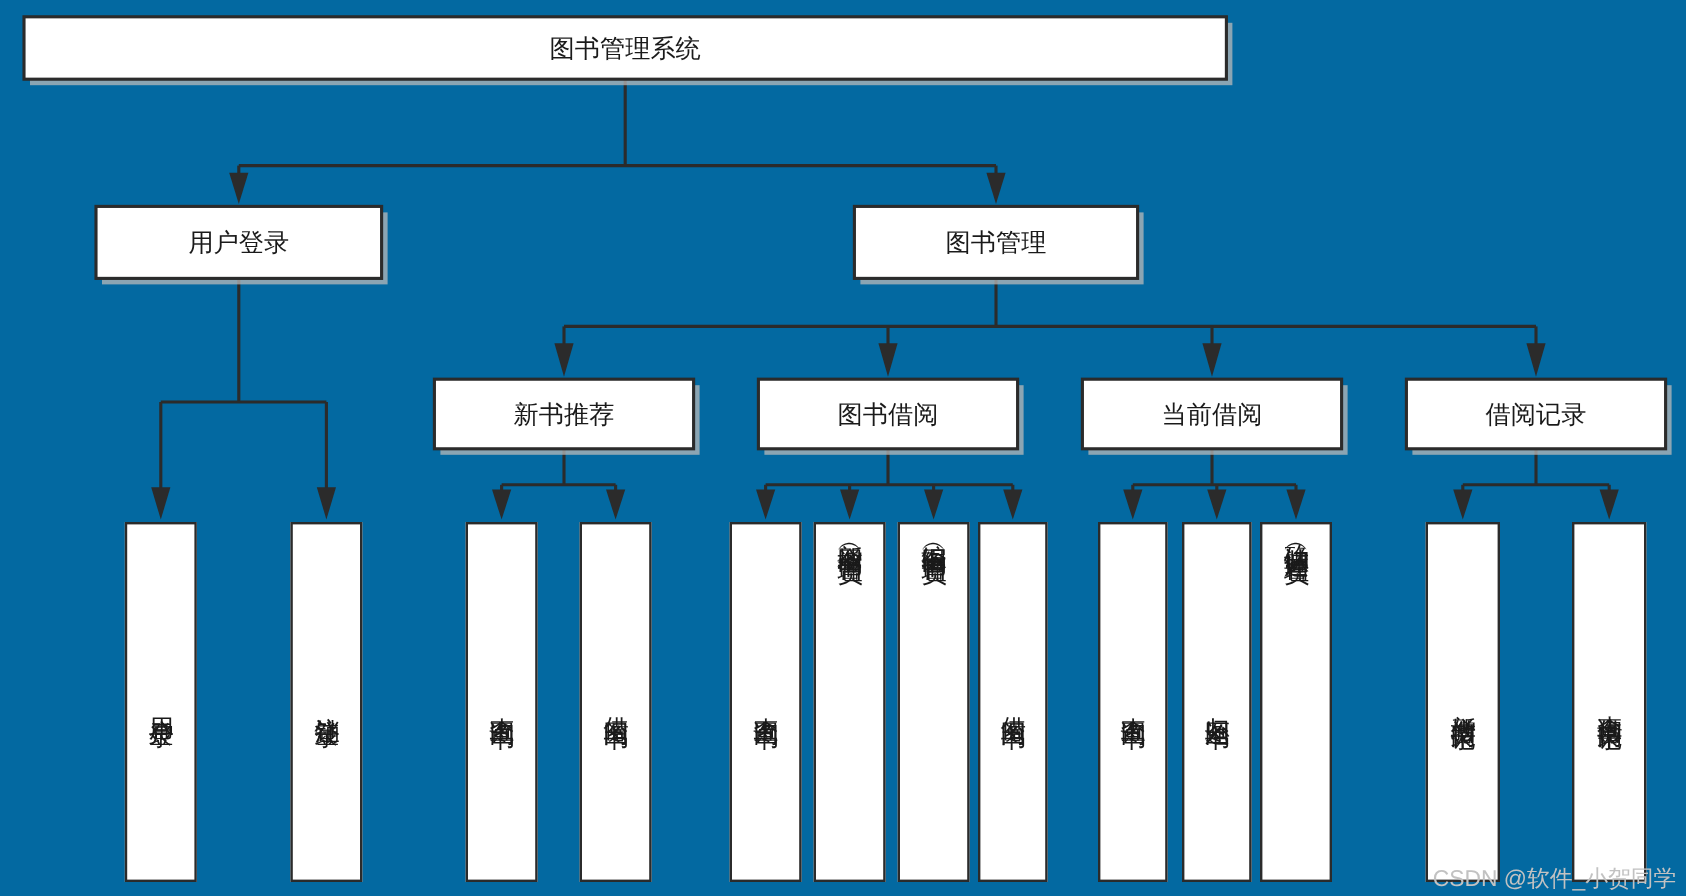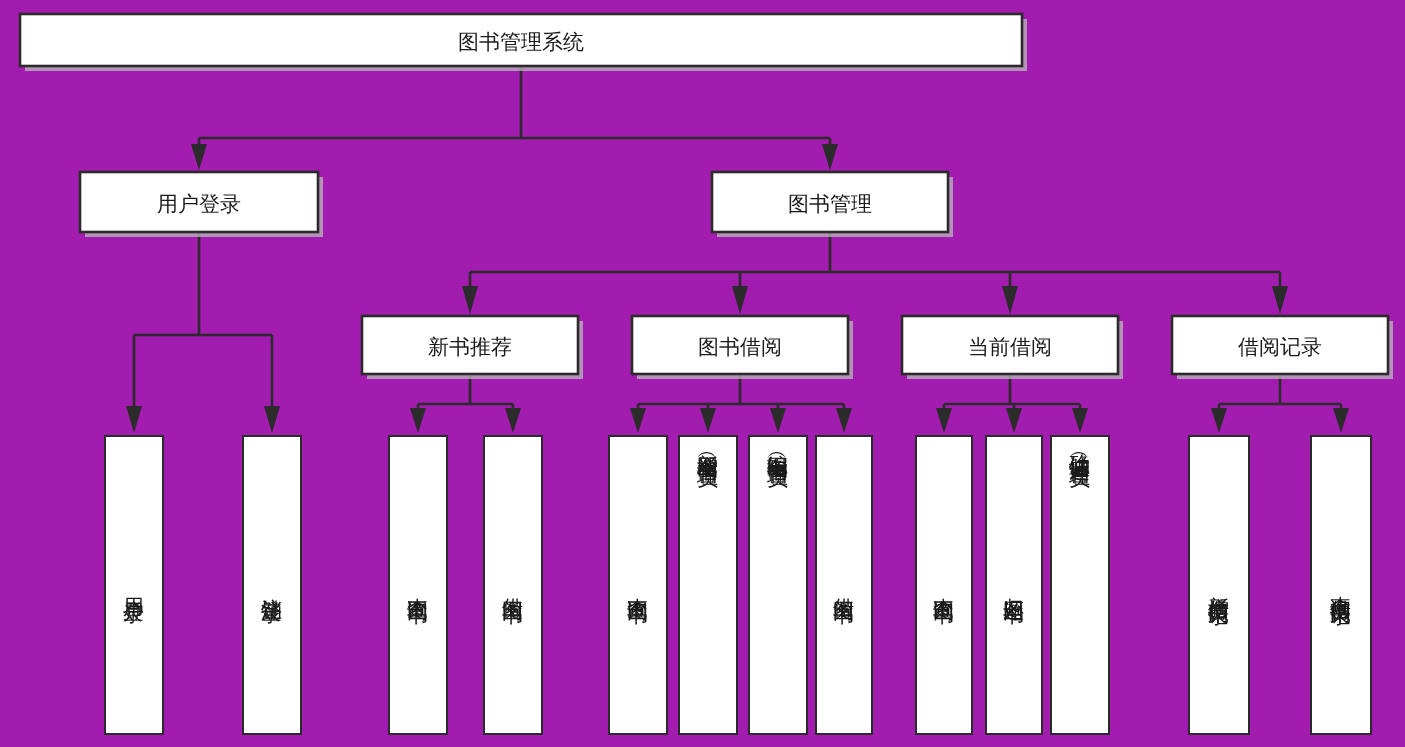--- a/index.html
+++ b/index.html
@@ -10,21 +10,21 @@
   body {
     width: 1405px;
     height: 747px;
     overflow: hidden;
     font-family: "Liberation Sans", "DejaVu Sans", sans-serif;
   }
   #diagram-root {
     position: relative;
     width: 1405px;
     height: 747px;
-    background: #a21caf;
+    background: #0369a1;
   }
   svg#flow {
     position: absolute;
     left: 0;
     top: 0;
     width: 1405px;
     height: 747px;
   }
   .node-rect {
     fill: #ffffff;
@@ -239,14 +239,15 @@
   </div>
 
   <div class="leaf-box center" style="left:1188px; top:435px; width:62px; height:300px;">
     <span class="leaf-text">新增借阅记录</span>
   </div>
 
   <div class="leaf-box center" style="left:1310px; top:435px; width:62px; height:300px;">
     <span class="leaf-text">查询借阅记录</span>
   </div>
 
+  <div class="watermark">CSDN @软件_小贺同学</div>
 
 </div>
 
 </body></html>

